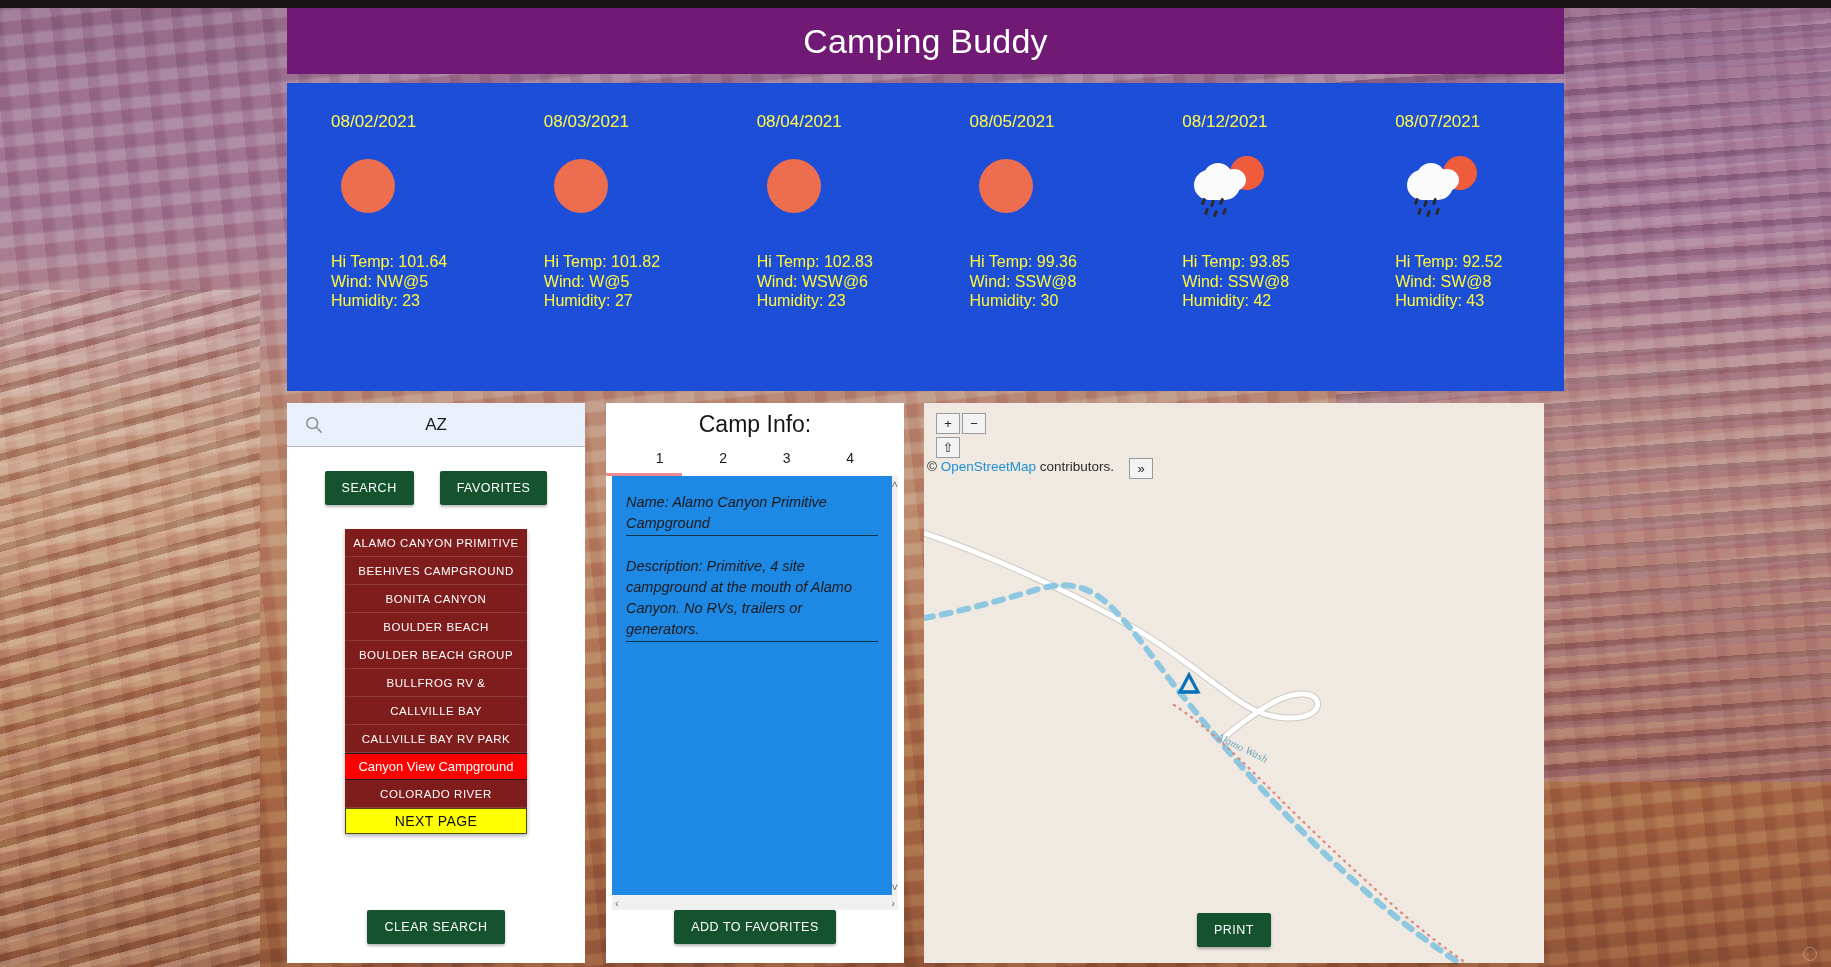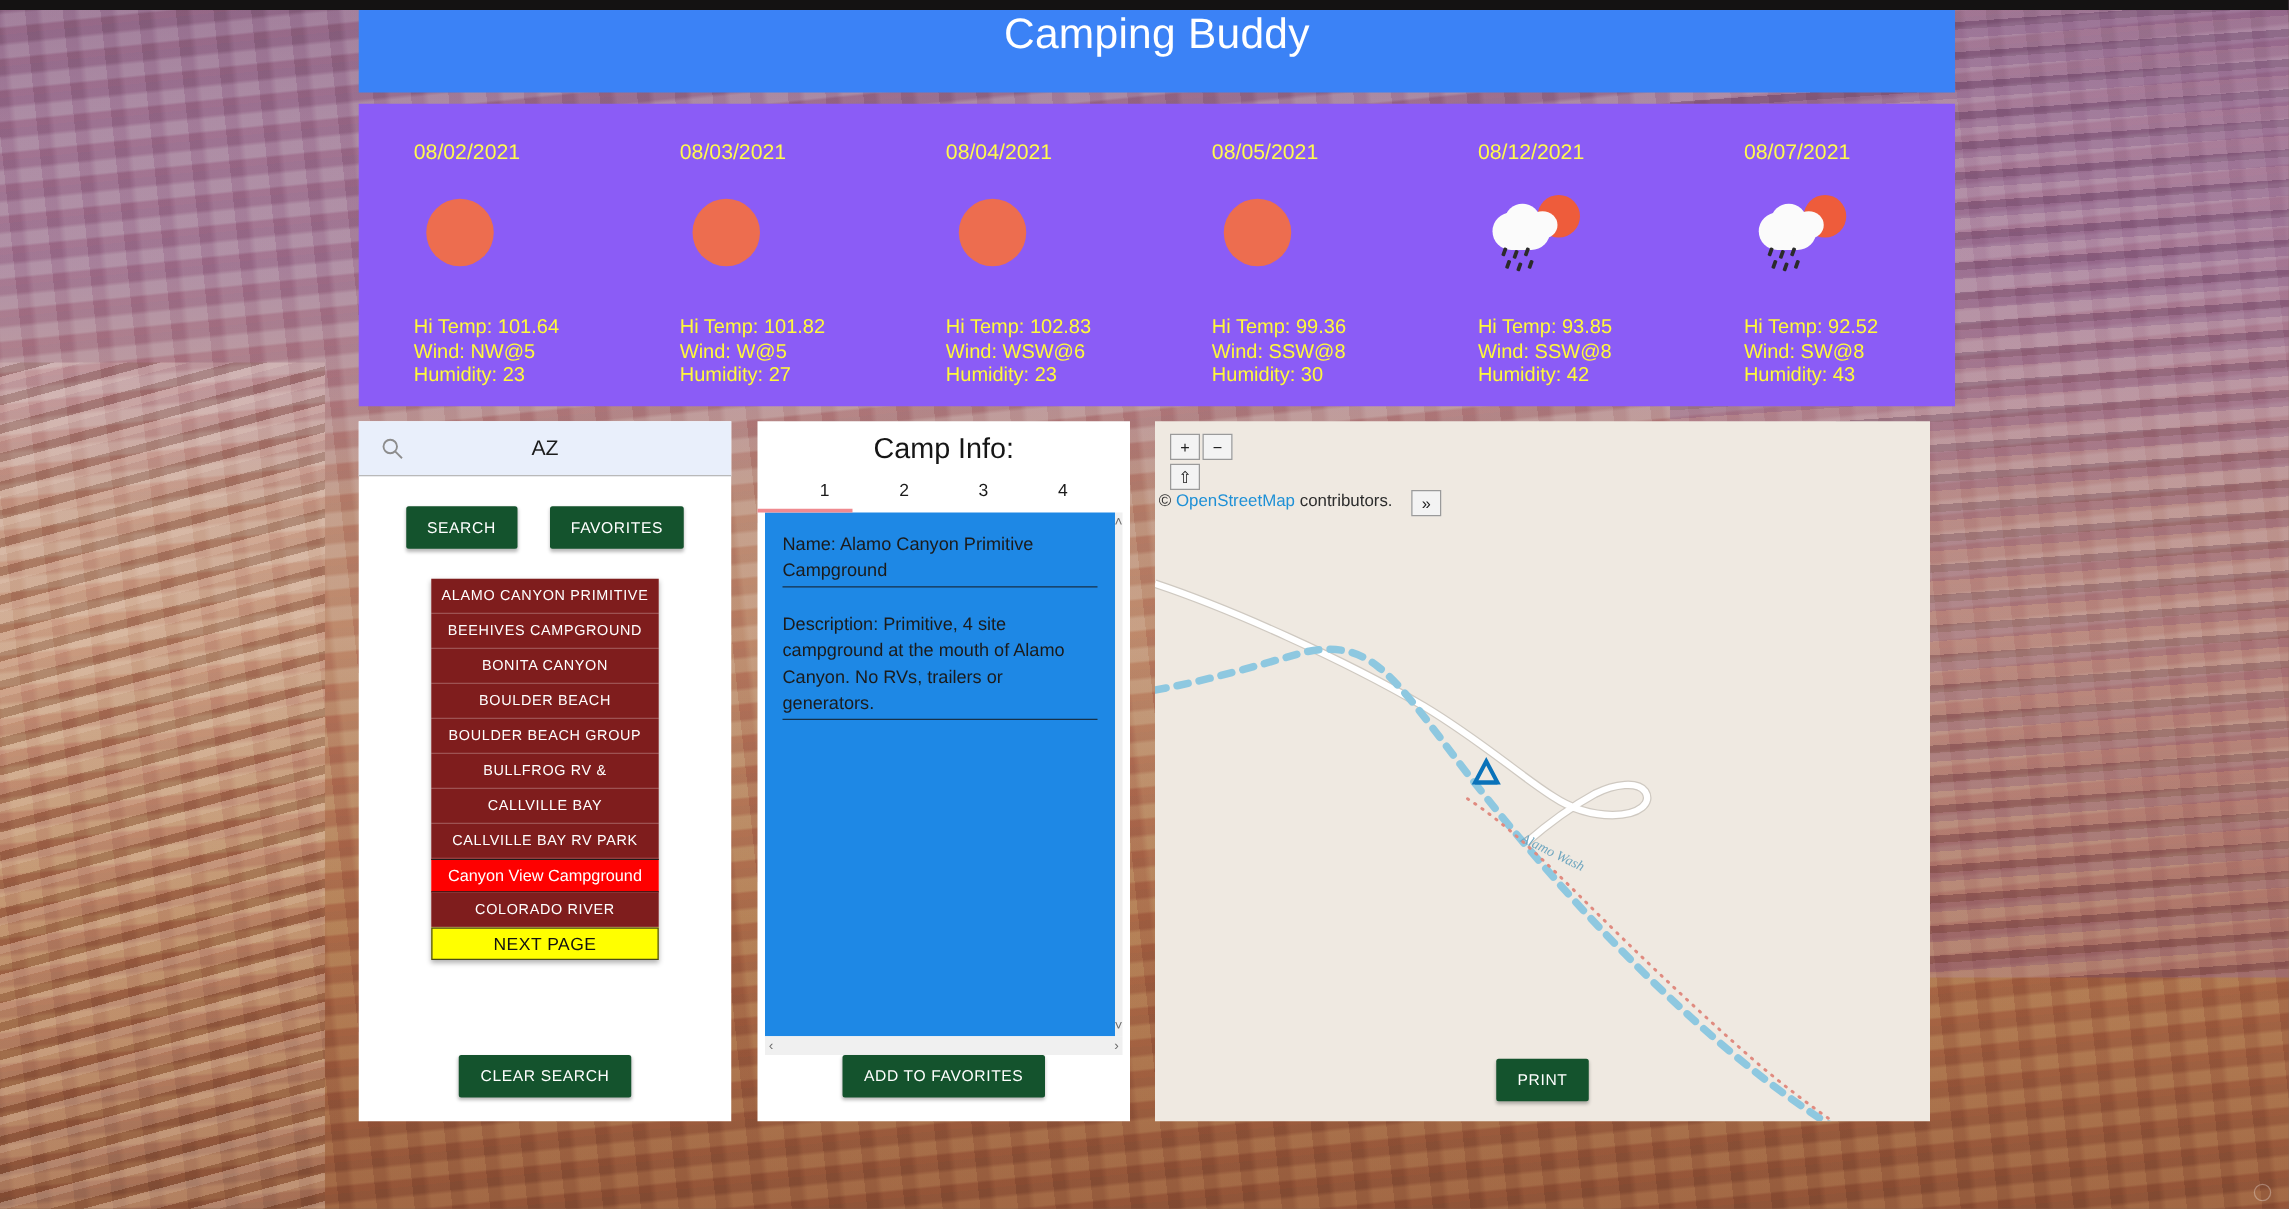--- a/index.html
+++ b/index.html
@@ -83,37 +83,37 @@
     position: absolute;
     left: 287px;
     top: 8px;
     width: 1277px;
     height: 959px;
   }
 
   
   .app-header {
     height: 66px;
-    background: #3b82f6;
-    display: flex;
-    align-items: flex-start;
+    background: #701a75;
+    display: flex;
+    align-items: center;
     justify-content: center;
   }
   .app-title {
     color: #ffffff;
     font-size: 34px;
     font-weight: 400;
     letter-spacing: 0.2px;
   }
 
   
   .weather-strip {
     margin-top: 9px;
-    height: 242px;
-    background: #8b5cf6;
+    height: 308px;
+    background: #1d4ed8;
     display: flex;
   }
   .wx-col {
     flex: 1 1 0;
     padding: 29px 0 0 44px;
     position: relative;
   }
   .wx-date {
     color: #fffa4d;
     font-size: 17px;
@@ -321,20 +321,21 @@
     margin: 0 6px 0 6px;
     flex: 1 1 auto;
     display: flex;
     min-height: 0;
   }
   .info-body {
     flex: 1 1 auto;
     background: #1e88e5;
     padding: 16px 14px 10px 14px;
     overflow: hidden;
+    font-style: italic;
   }
   .field {
     color: #1b1b1b;
     font-size: 14.5px;
     line-height: 21px;
     border-bottom: 1px solid #16314a;
     padding-bottom: 1px;
     margin-bottom: 20px;
   }
   .vscroll {

